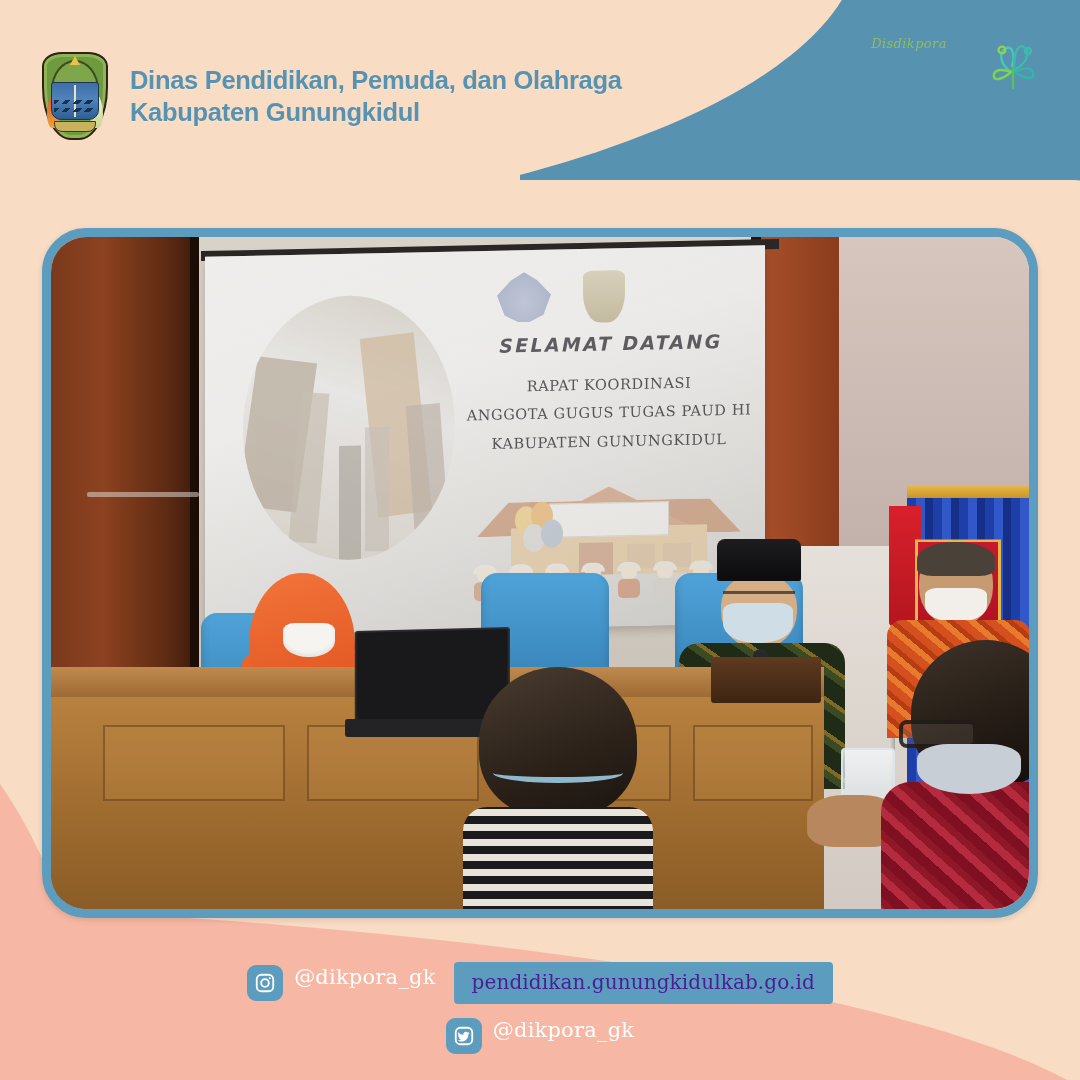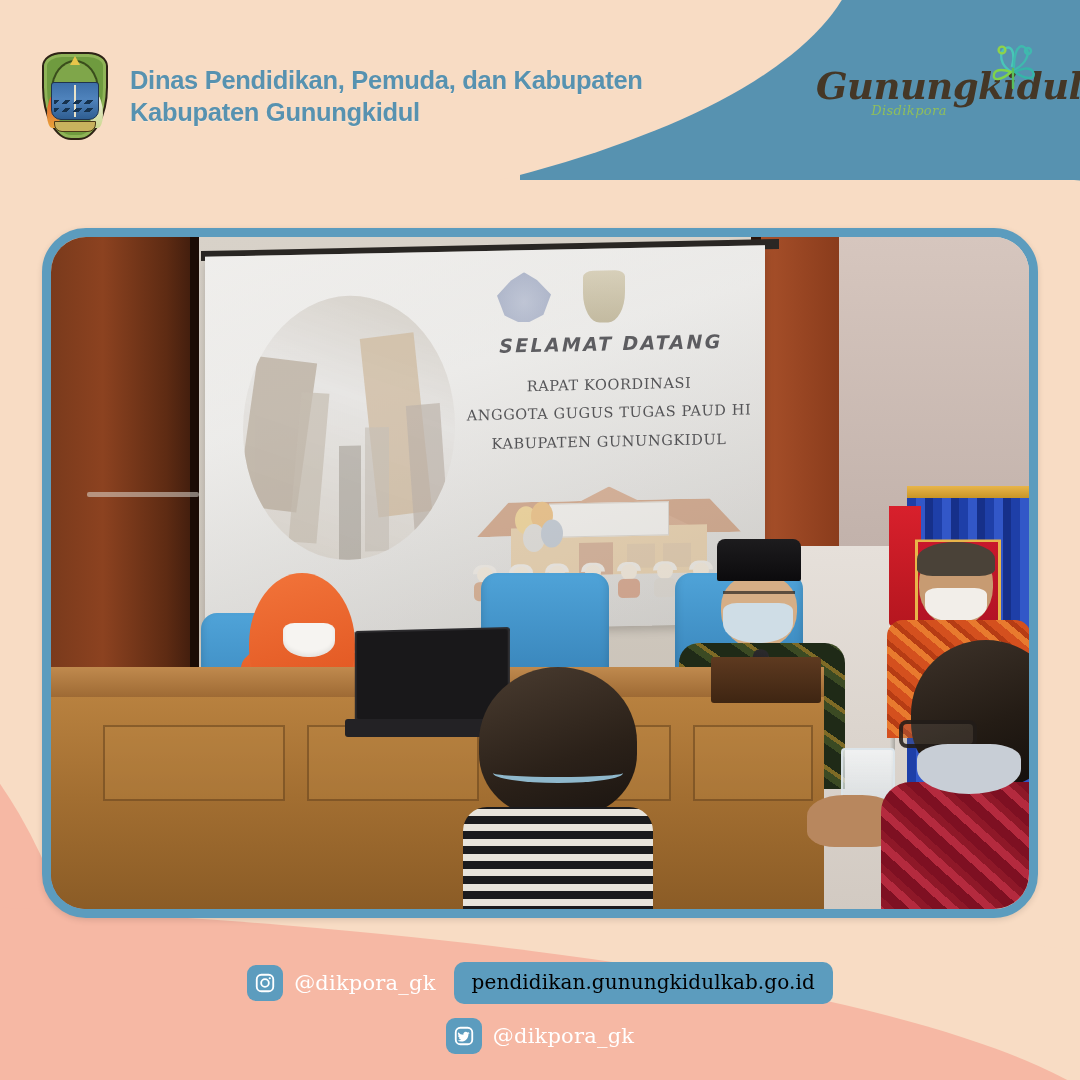--- a/index.html
+++ b/index.html
@@ -603,44 +603,44 @@
   .footer {
     position: absolute;
     left: 0; right: 0; bottom: 26px;
     z-index: 40;
     display:flex; flex-direction:column; align-items:center; gap: 14px;
   }
   .footer-row {
     display:flex; align-items:center; justify-content:center; gap: 18px;
   }
   .social {
-    display:flex; align-items:center; gap: 11px;
+    display:flex; gap: 11px;
   }
   .sicon {
     width: 36px; height: 36px; flex:none;
     background: #5C9CBE;
     border-radius: 9px;
     display:flex; align-items:center; justify-content:center;
   }
   .sicon svg { display:block; }
   .stext {
     font-family:"DejaVu Serif", serif;
     font-size: 21px;
     color: #FFFFFF;
     letter-spacing: .2px;
     white-space:nowrap;
   }
   .stext.small { font-size: 16.5px; }
   .url-pill {
     background: #5C9CBE;
-    color:#000000;
+    color:#4c1d95;
     font-family:"DejaVu Serif", serif;
     font-size: 20px;
     padding: 8px 18px 10px;
-    border-radius: 10px;
+    border-radius: 4px;
     white-space:nowrap;
     letter-spacing: .1px;
   }
 </style>
 </head>
 <body>
 
 <div class="poster">
 
   <div class="bg-teal"></div>
@@ -657,38 +657,37 @@
       <div class="arch"></div>
       <div class="star"></div>
       <div class="flame"></div>
       <div class="cotton"></div>
       <div class="book"></div>
       <div class="wave1"></div>
       <div class="wave2"></div>
       <div class="base"></div>
     </div>
     <div>
-      <div class="org-title">Dinas Pendidikan, Pemuda, dan Kabupaten</div>
+      <div class="org-title">Dinas Pendidikan, Pemuda, dan Olahraga</div>
       <div class="org-title">Kabupaten Gunungkidul</div>
     </div>
   </div>
 
   <div class="brand">
     <svg class="brand-flourish" viewBox="0 0 62 62">
       <g fill="none" stroke-width="2.4" stroke-linecap="round">
         <path d="M30 36 C18 30 16 16 24 12 C31 9 33 20 30 30" stroke="#49C6B8"></path>
         <path d="M32 34 C44 28 50 16 42 11 C35 7 32 20 32 31" stroke="#3FB9AE"></path>
         <path d="M29 36 C20 44 10 46 12 38 C14 32 24 34 29 36" stroke="#7FD44A"></path>
         <path d="M33 36 C44 44 54 44 51 36 C48 30 38 33 33 36" stroke="#35B5A8"></path>
         <path d="M31 33 L31 52" stroke="#59C05A"></path>
         <circle cx="20" cy="14" r="3.4" stroke="#8FD34A"></circle>
         <circle cx="46" cy="15" r="3" stroke="#3FB9AE"></circle>
       </g>
     </svg>
-    <span class="brand-word">Gunungkidul</span>
     <span class="brand-sub">Disdikpora</span>
   </div>
 
   <div class="photo-card">
     <div class="photo">
 
       <div class="wall-back"></div>
       <div class="wall-right-pane"></div>
       <div class="wall-right-wood"></div>
       <div class="wall-right-lower"></div>

